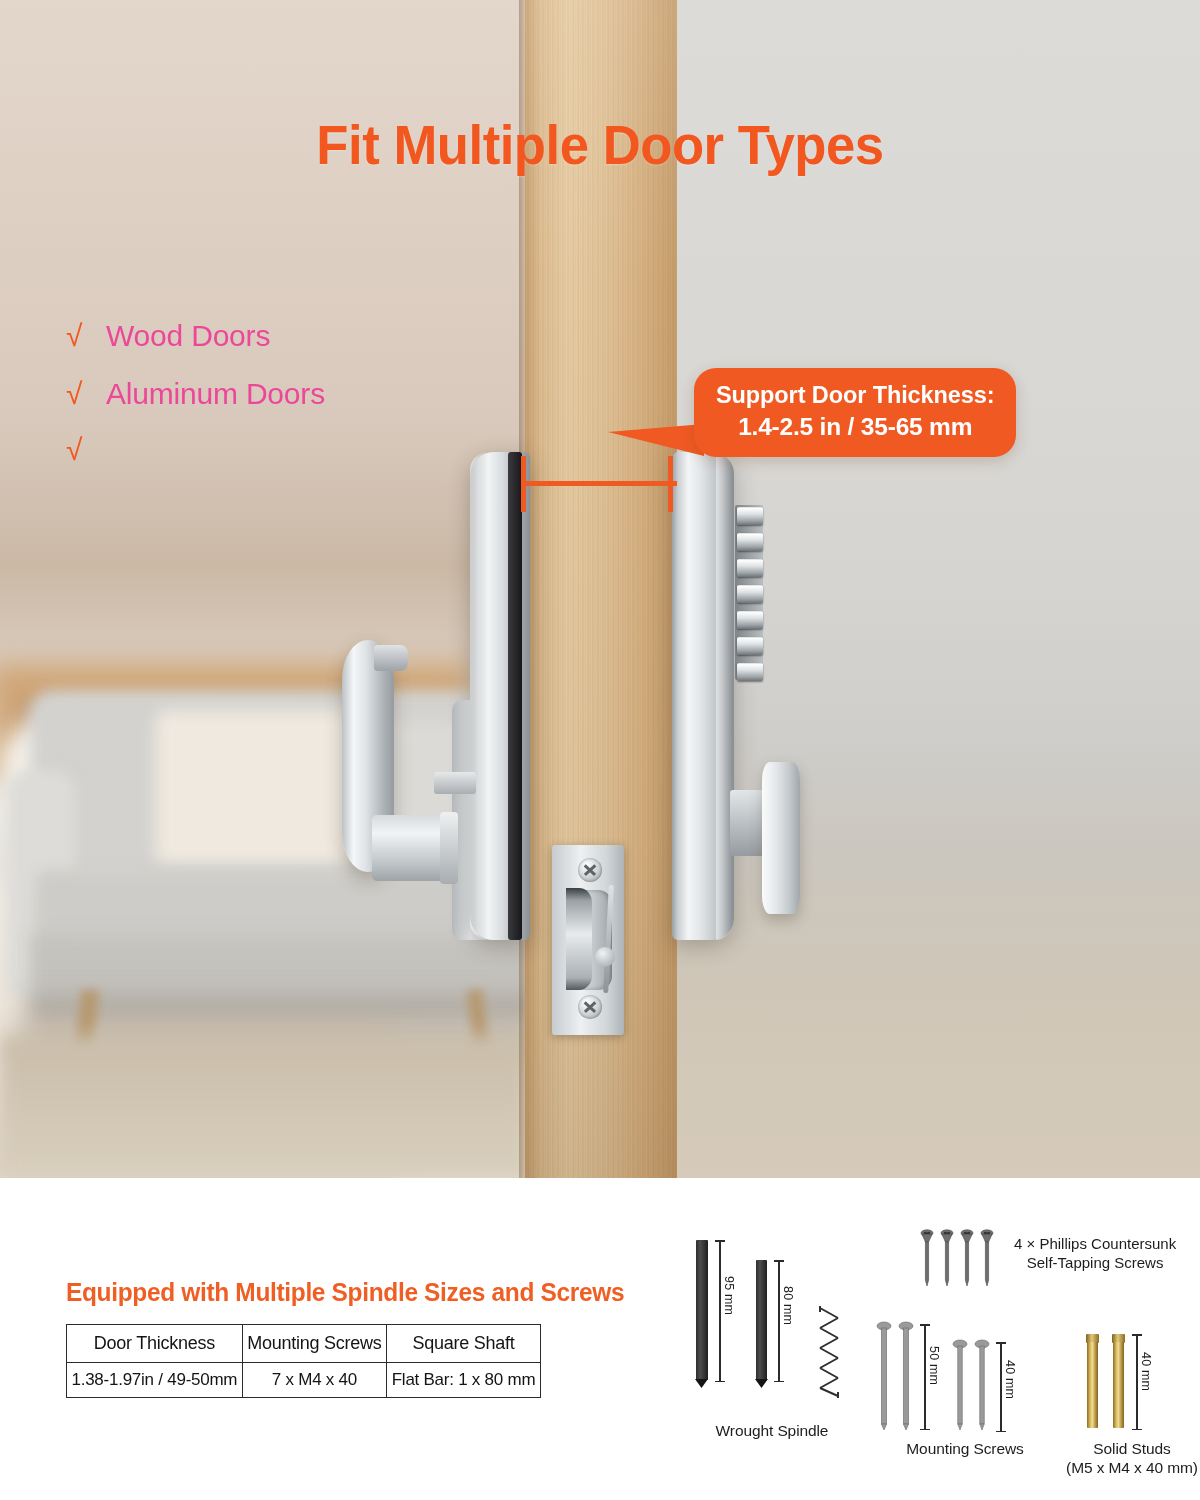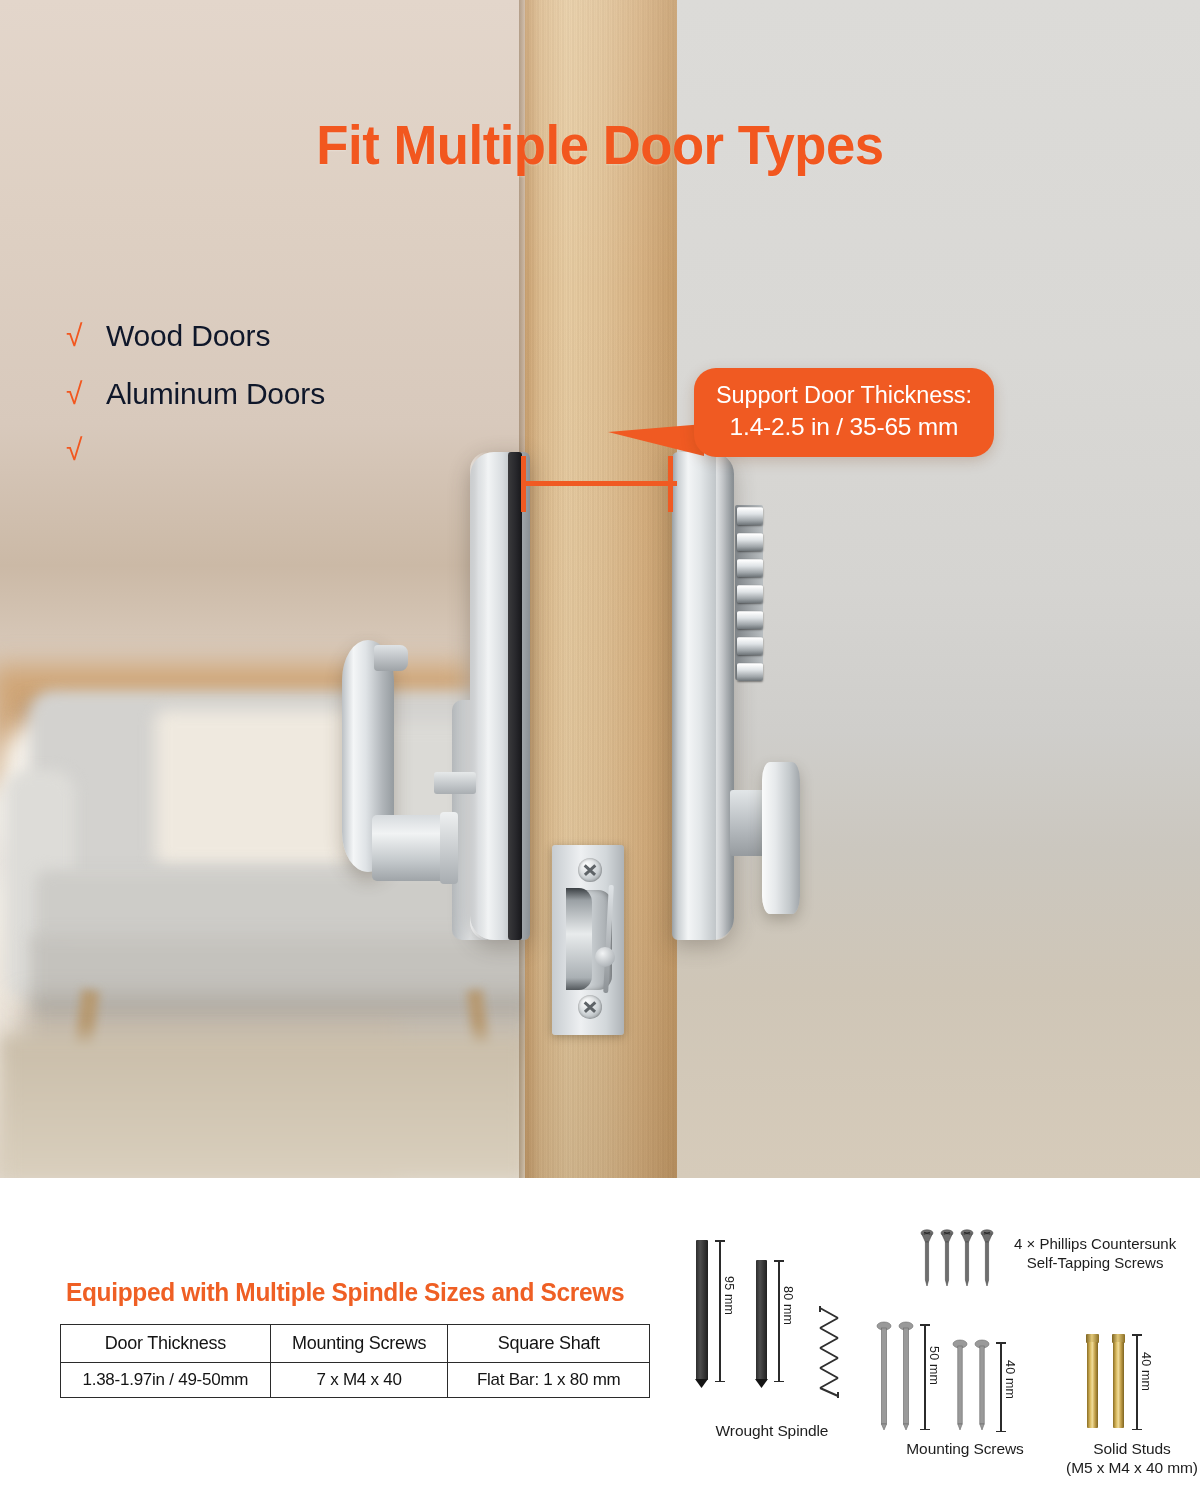--- a/index.html
+++ b/index.html
@@ -415,24 +415,25 @@
     border-radius: 22px;
     color: #ffffff;
     text-align: center;
     box-shadow: 0 4px 14px rgba(120,60,20,0.22);
   }
   .callout-line1 {
     font-size: 23.5px;
     line-height: 1.22;
     letter-spacing: -0.1px;
     white-space: nowrap;
+    font-weight: bold;
   }
   .callout-line2 {
     font-size: 24.5px;
-    font-weight: normal;
+    font-weight: bold;
     line-height: 1.25;
     letter-spacing: -0.2px;
     white-space: nowrap;
     margin-top: 2px;
   }
   .callout-tail {
     position: absolute;
     left: 608px; top: 424px;
     width: 0; height: 0;
     border-top: 8px solid transparent;
@@ -467,21 +468,21 @@
     margin-bottom: 26px;
   }
   .bullet-check {
     color: #f2571f;
     font-size: 30px;
     line-height: 1;
     font-weight: normal;
     width: 24px;
   }
   .bullet-label {
-    color: #0f172a;
+    color: #ec4899;
     font-size: 30px;
     line-height: 1.05;
     letter-spacing: -0.2px;
   }
 
   
   .bottom {
     position: absolute;
     top: 1178px; left: 0;
     width: 1200px; height: 322px;
@@ -495,23 +496,23 @@
     font-size: 25.5px;
     font-weight: bold;
     letter-spacing: -0.35px;
     transform: scaleX(0.96);
     transform-origin: left center;
     white-space: nowrap;
   }
 
   .spec-table {
     position: absolute;
-    left: 60px; top: 146px;
+    left: 66px; top: 146px;
     border-collapse: collapse;
-    width: 590px;
+    width: 475px;
   }
   .spec-table th, .spec-table td {
     border: 1.6px solid #2b2b2b;
     text-align: center;
     color: #141414;
     font-size: 17px;
     font-weight: normal;
     padding: 7px 4px;
     letter-spacing: -0.25px;
     white-space: nowrap;

